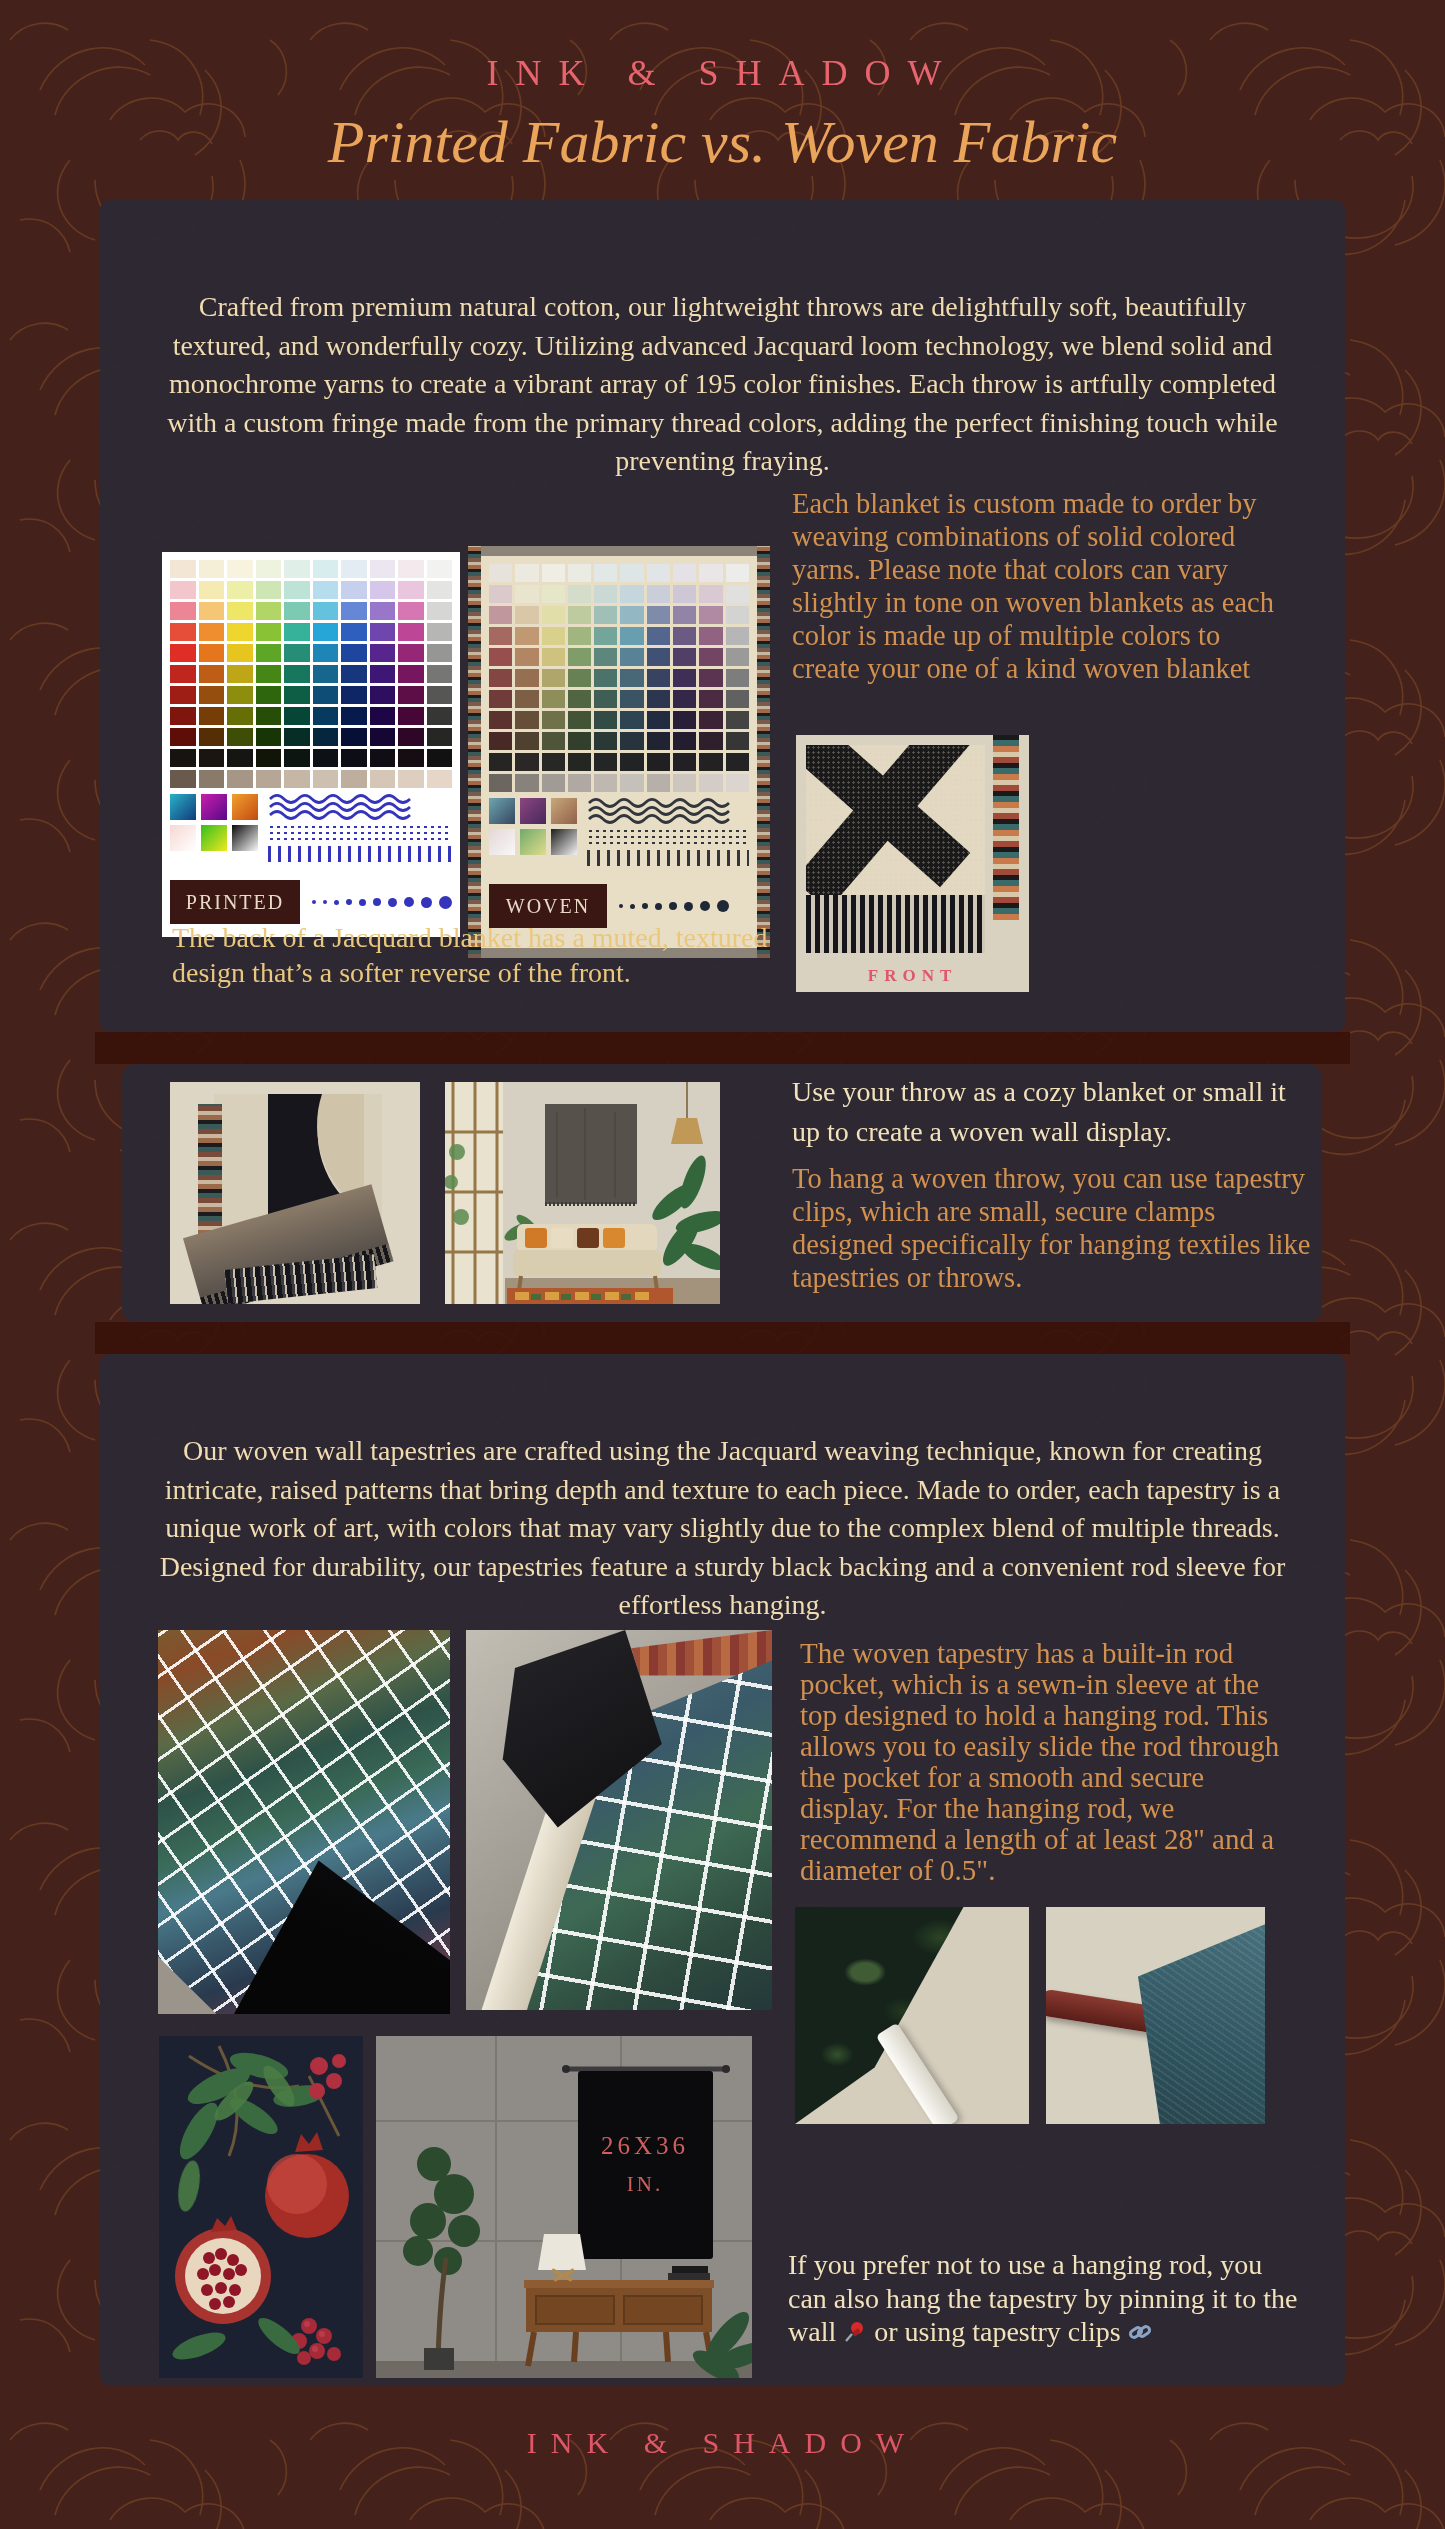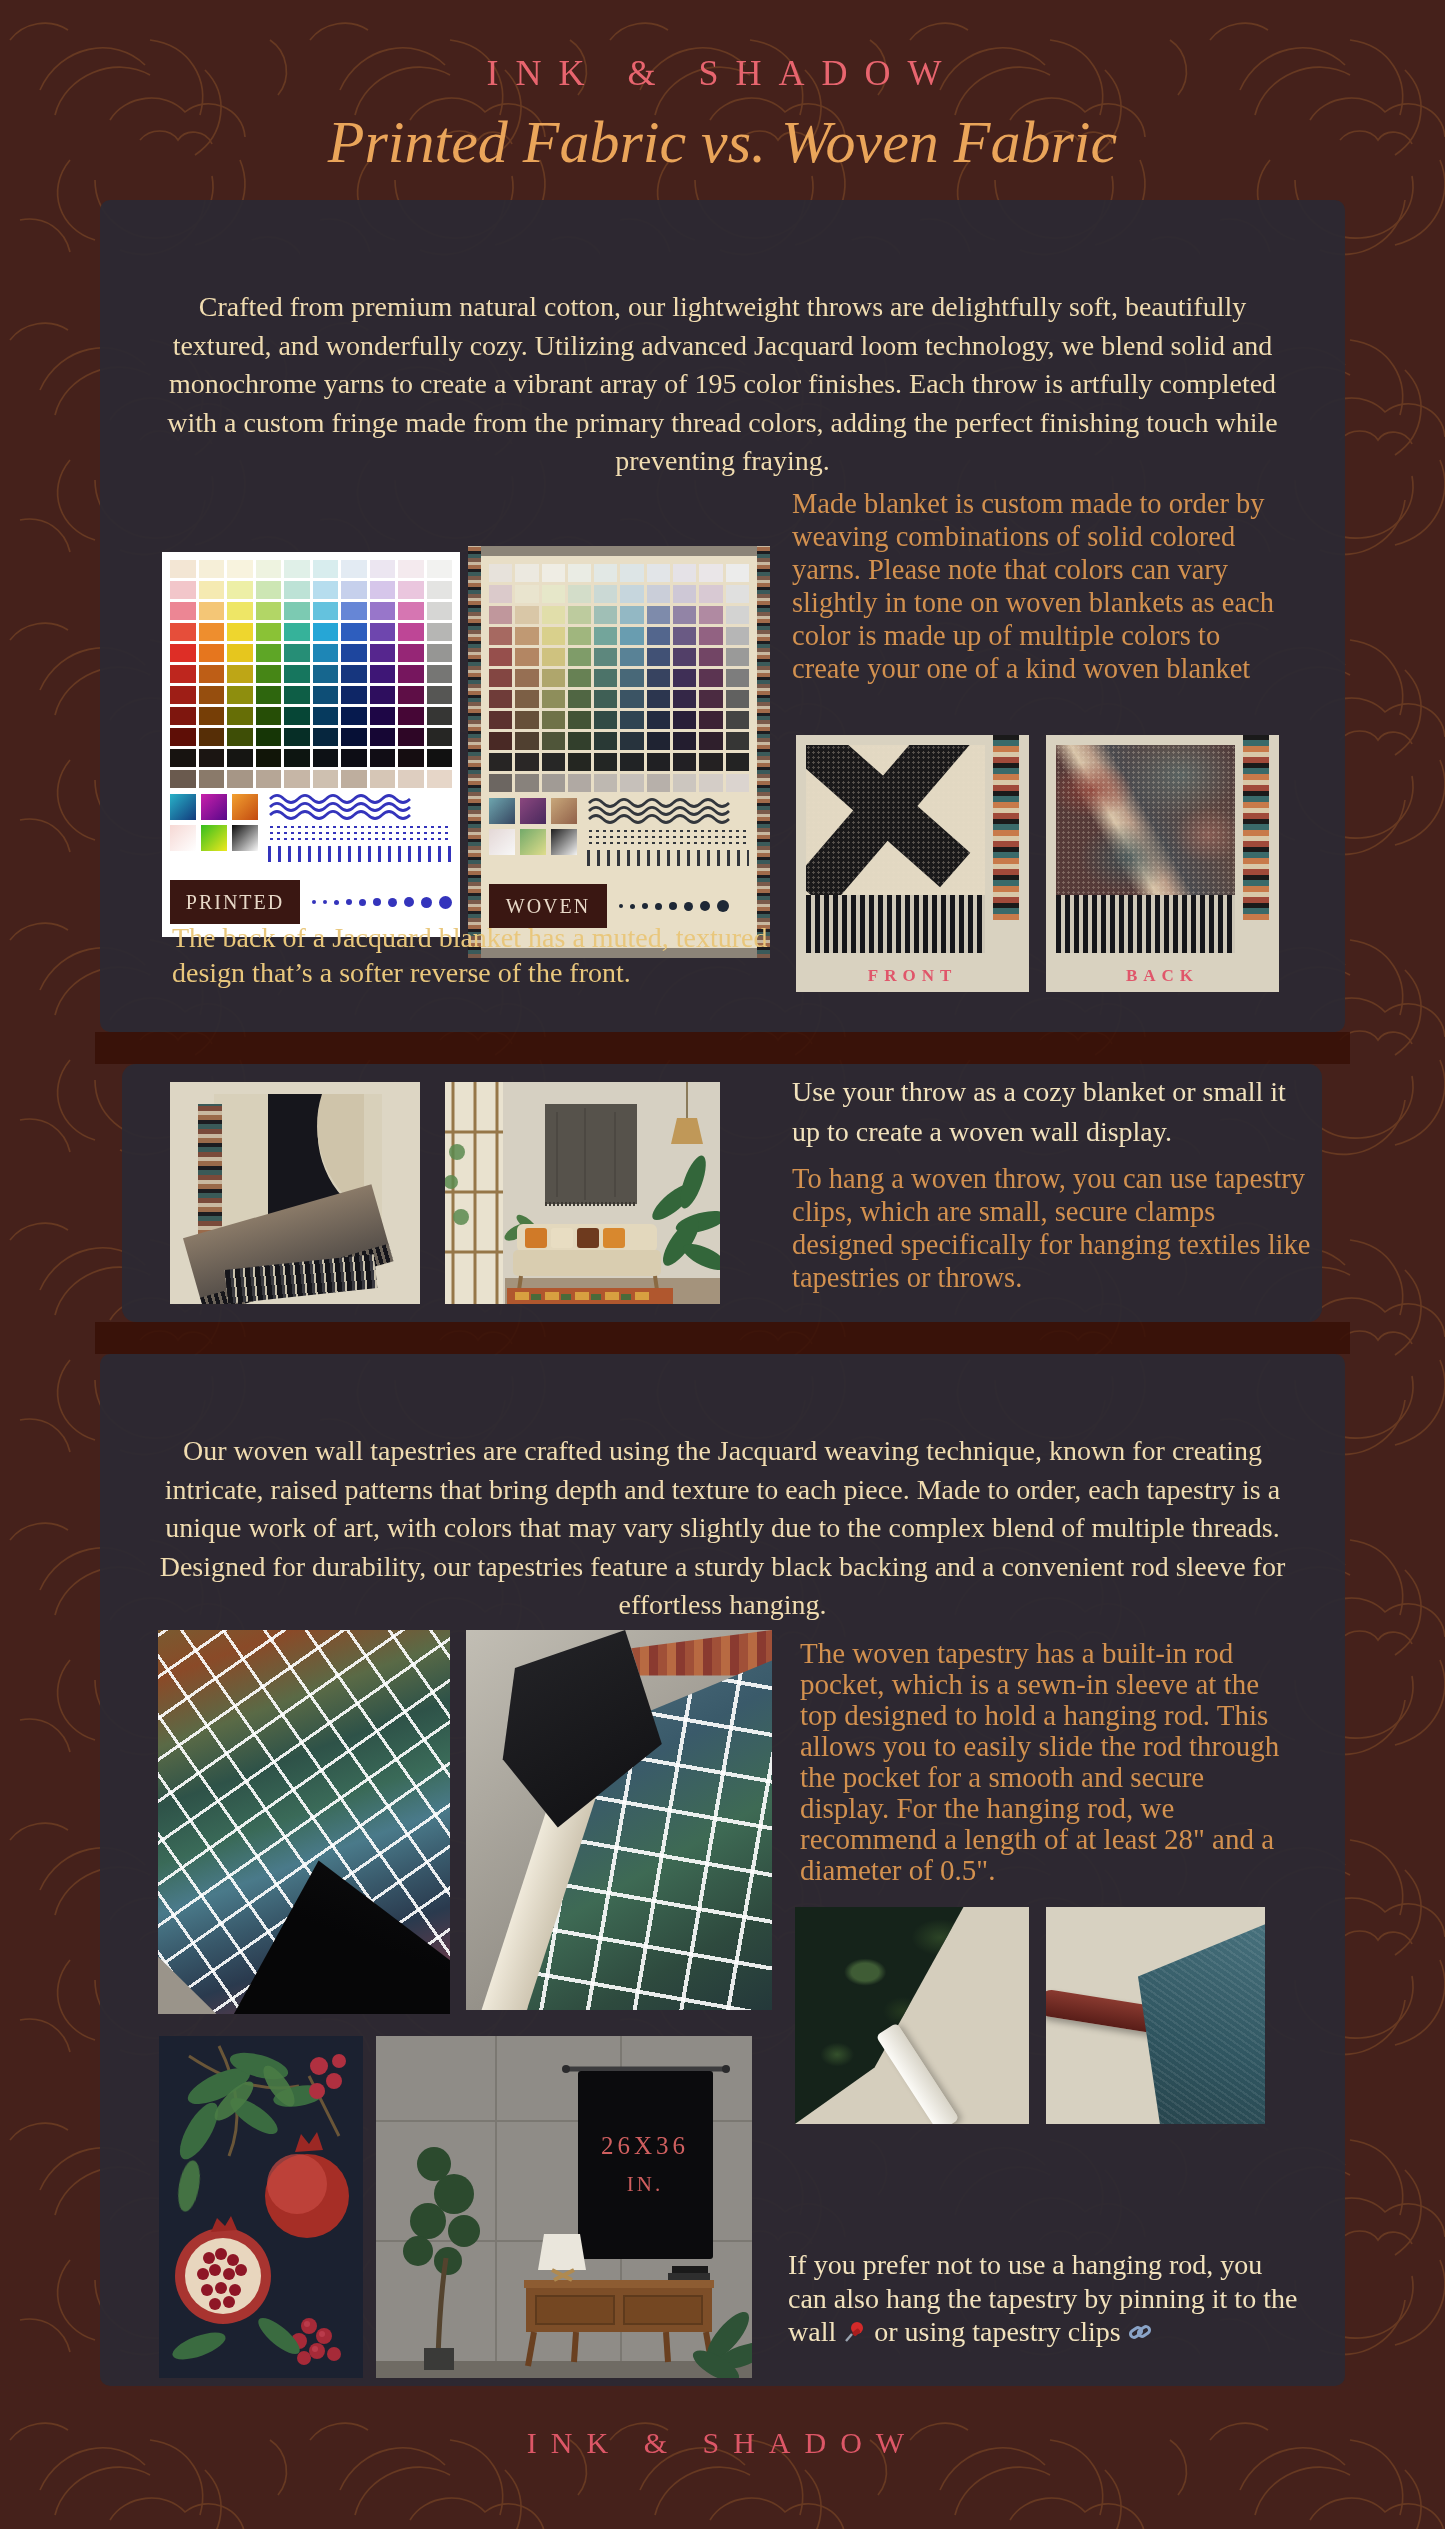--- a/index.html
+++ b/index.html
@@ -448,45 +448,37 @@
             <span style="width:7px;height:7px"></span>
           <span style="width:8px;height:8px"></span>
             <span style="width:9px;height:9px"></span>
           <span style="width:10px;height:10px"></span>
             <span style="width:12px;height:12px"></span>
         </div>
       </div>
     </div>
   </div>
 
-  <div class="side-orange" style="left:792px;top:487px;width:492px;">Made blanket is custom made to order by weaving combinations of solid colored yarns. Please note that colors can vary slightly in tone on woven blankets as each color is made up of multiple colors to create your one of a kind woven blanket</div>
+  <div class="side-orange" style="left:792px;top:487px;width:492px;">Each blanket is custom made to order by weaving combinations of solid colored yarns. Please note that colors can vary slightly in tone on woven blankets as each color is made up of multiple colors to create your one of a kind woven blanket</div>
 
   <div class="photo cream-photo" style="left:796px;top:735px;width:233px;height:257px;">
     <div class="weave-front">
       <svg width="100%" height="100%" viewBox="0 0 180 150" preserveAspectRatio="none">
         <g stroke="#121214" stroke-width="46" opacity="0.96">
           <line x1="-15" y1="-20" x2="150" y2="125"></line>
           <line x1="160" y1="-30" x2="5" y2="150"></line>
         </g>
       </svg>
       <div class="speckle"></div>
     </div>
     <div class="fringe-side"></div>
     <div class="fringe-bw" style="top:160px;"></div>
     <div class="pin-label">FRONT</div>
   </div>
 
-  <div class="photo cream-photo" style="left:1046px;top:735px;width:233px;height:257px;">
-    <div class="weave-back">
-        <div class="speckle"></div>
-      </div>
-    <div class="fringe-side"></div>
-    <div class="fringe-bw" style="top:160px;"></div>
-    <div class="pin-label">BACK</div>
-  </div>
 
   <div class="gold-note" style="left:172px;top:920px;width:600px;">The back of a Jacquard blanket has a muted, textured design that’s a softer reverse of the front.</div>
 
   <div class="band" style="left:95px;top:1032px;width:1255px;height:32px;"></div>
 
   <div class="panel" style="left:122px;top:1064px;width:1200px;height:258px;border-radius:14px;"></div>
 
   <div class="photo foldedB" style="left:170px;top:1082px;width:250px;height:222px;">
     <svg width="250" height="222">
       <rect x="44" y="12" width="168" height="172" fill="#d8d0ba"></rect>

